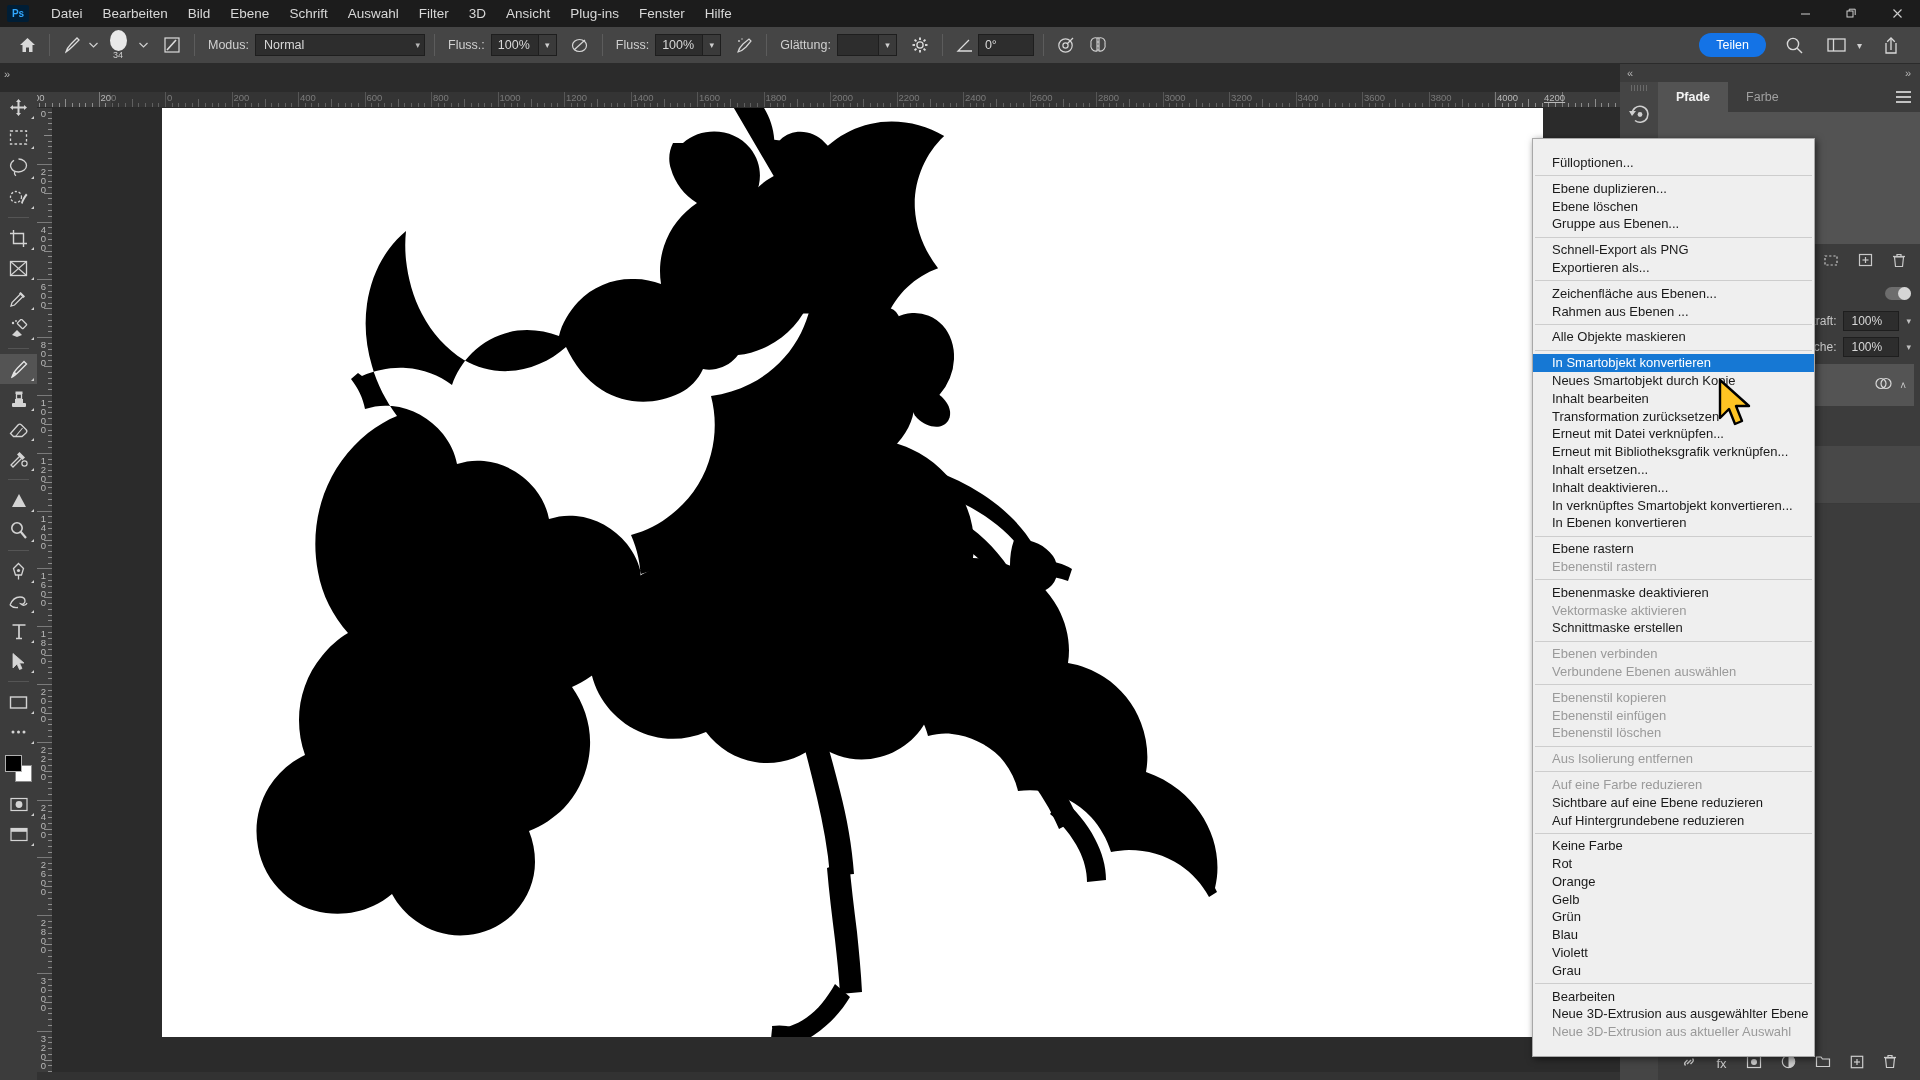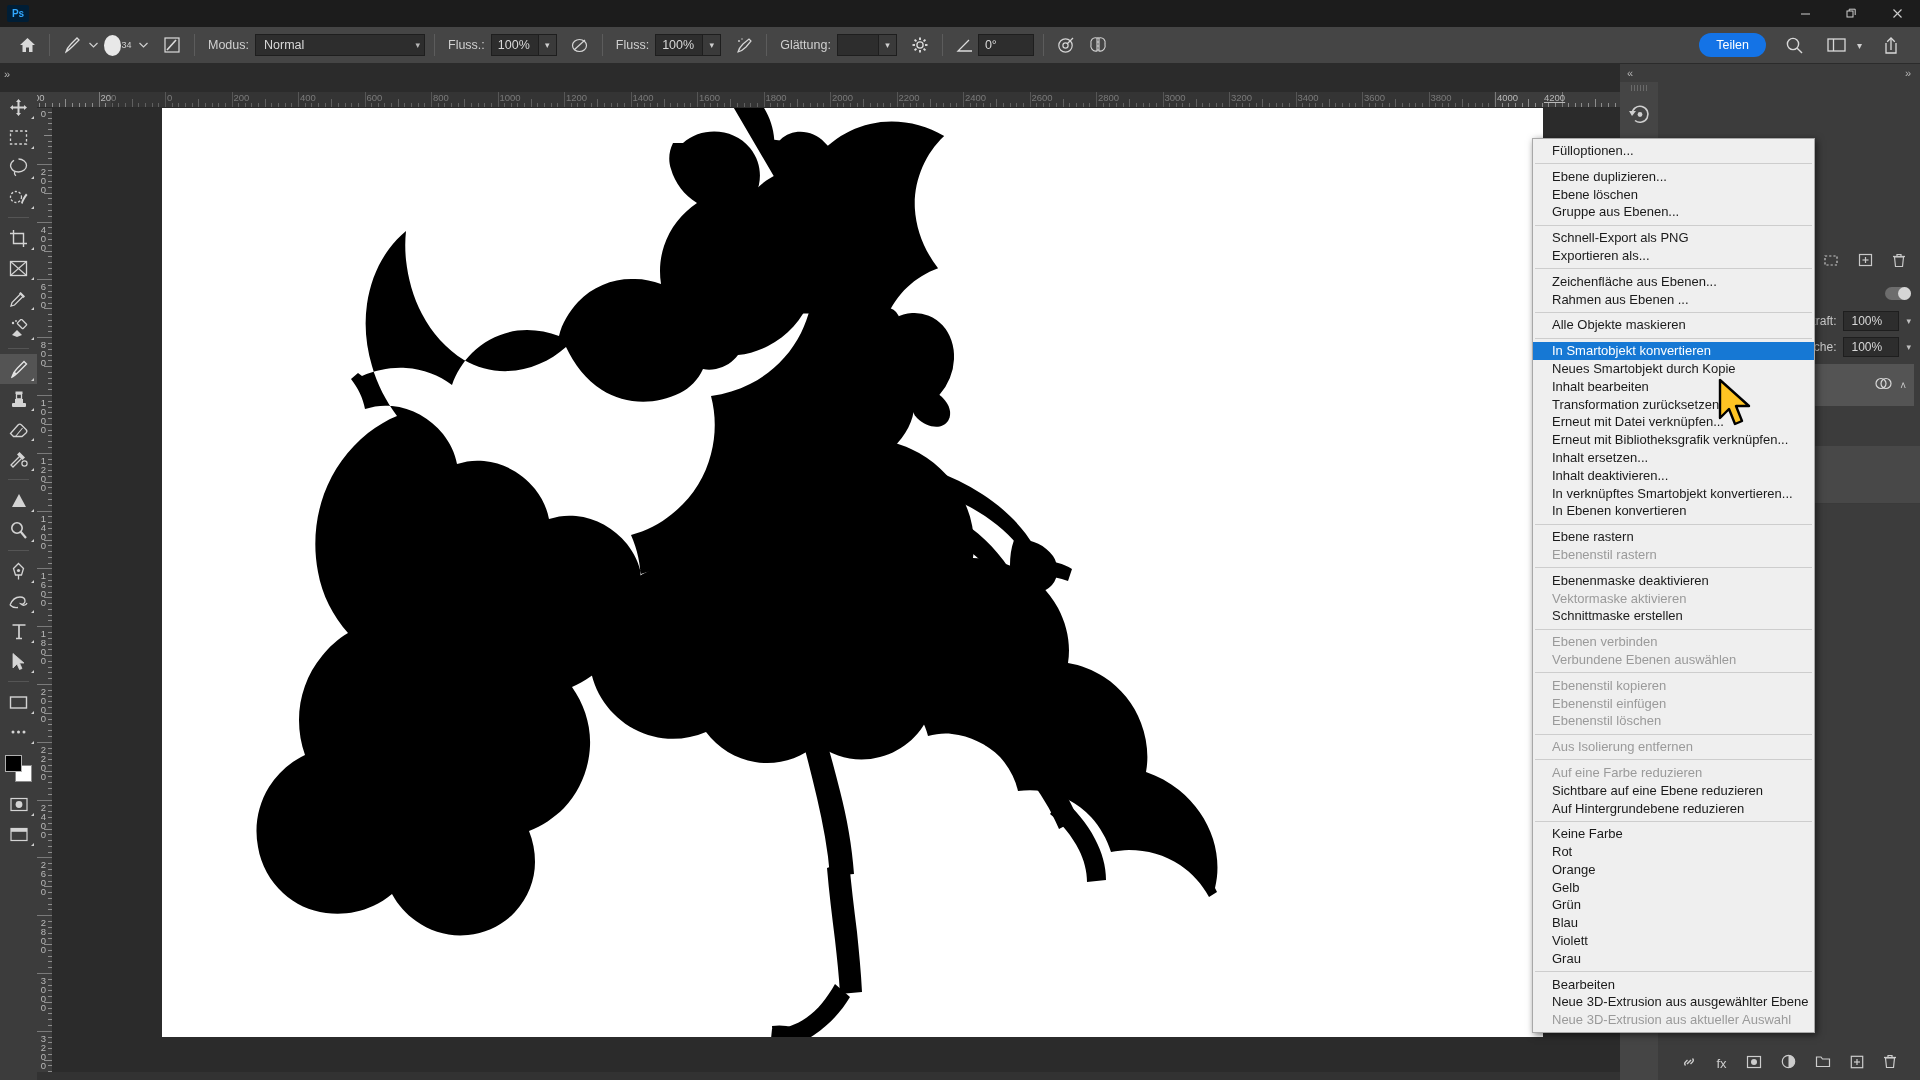--- a/index.html
+++ b/index.html
@@ -60,21 +60,21 @@
   .ob-select .caret { margin-left: auto; padding-left: 10px; opacity: .8; font-size: 9px; }
   .ob-field {
     height: 22px; background: #2d2d2d; border: 1px solid #1e1e1e;
     display: flex; align-items: center; color: #d8d8d8; font-size: 12.5px;
     padding: 0 6px;
   }
   .ob-stepper {
     height: 22px; width: 18px; background: #3a3a3a; border: 1px solid #1e1e1e; border-left: none;
     display: flex; align-items: center; justify-content: center; font-size: 9px; color: #cfcfcf;
   }
-  .brush-preview { position: relative; width: 34px; height: 30px; display:flex; flex-direction:row; align-items:center; justify-content:center;}
+  .brush-preview { position: relative; width: 34px; height: 30px; display:flex; flex-direction:column; align-items:center; justify-content:center;}
   .brush-dot { width: 17px; height: 21px; border-radius: 50%; background: #e8e8e8; }
   .brush-size { font-size: 9px; color: #cfcfcf; margin-top: -1px; }
   .teilen-btn {
     background: #1473e6; color: #fff; border-radius: 13px;
     height: 24px; padding: 0 17px; display: flex; align-items: center;
     font-size: 12.5px;
   }
 
   
   .tabbar {
@@ -226,21 +226,21 @@
     background: #3c3c3c; display: flex; align-items: center; justify-content: center; gap: 19px;
   }
   .lp-bottom .bi { color: #cdcdcd; font-size: 13px; }
 
   
   .ctx-menu {
     position: absolute; left: 1532px; top: 138px; width: 283px;
     background: #efefef;
     border: 1px solid #a8a8a8;
     box-shadow: 2px 2px 7px rgba(0,0,0,0.55);
-    padding: 3px 0;
+    padding: 15px 0;
     font-family: "Liberation Sans", sans-serif;
     z-index: 50;
   }
   .ctx-item {
     height: 17.8px; line-height: 17.8px;
     padding-left: 19px; font-size: 13px; color: #1a1a1a;
     white-space: nowrap; cursor: default;
   }
   .ctx-item.disabled { color: #9a9a9a; }
   .ctx-item.selected { background: #1678d4; color: #ffffff; }
@@ -249,20 +249,34 @@
   
   .cursor { position: absolute; left: 1718px; top: 378px; z-index: 80; pointer-events: none; }
 </style>
 </head>
 <body>
 
 <div id="app">
 
   <div class="menubar">
     <div class="ps-logo">Ps</div>
+    <div class="menubar-items" id="menubar-items">
+        <div class="menu-item">Datei</div>
+        <div class="menu-item">Bearbeiten</div>
+        <div class="menu-item">Bild</div>
+        <div class="menu-item">Ebene</div>
+        <div class="menu-item">Schrift</div>
+        <div class="menu-item">Auswahl</div>
+        <div class="menu-item">Filter</div>
+        <div class="menu-item">3D</div>
+        <div class="menu-item">Ansicht</div>
+        <div class="menu-item">Plug-ins</div>
+        <div class="menu-item">Fenster</div>
+        <div class="menu-item">Hilfe</div>
+      </div>
     <div class="win-controls">
       <div class="win-btn">
         <svg width="11" height="11" viewBox="0 0 11 11">
             <line x1="1" y1="6" x2="10" y2="6" stroke="#cfcfcf" stroke-width="1"></line>
           </svg>
       </div>
       <div class="win-btn">
         <svg width="11" height="11" viewBox="0 0 11 11">
           <rect x="1" y="3" width="6" height="6" fill="none" stroke="#cfcfcf" stroke-width="1"></rect>
           <polyline points="3.2,3 3.2,1.2 9.2,1.2 9.2,7" fill="none" stroke="#cfcfcf" stroke-width="1"></polyline>
@@ -1413,20 +1427,32 @@
       <div class="mini-grip"></div>
       <div class="mini-item">
         <svg width="25" height="25" viewBox="0 0 25 25">
             <circle cx="12.5" cy="12.5" r="8" fill="none" stroke="#d0d0d0" stroke-width="1.5"></circle>
             <path d="M12.5 4.5 A8 8 0 0 1 12.5 20.5 Z" fill="#d0d0d0"></path>
             <line x1="4" y1="20" x2="21" y2="5" stroke="#d0d0d0" stroke-width="1.4"></line>
           </svg>
       </div>
     </div>
 
+    <div class="panel-group">
+      <div class="panel-tabs" id="panel-tabs">
+        <div class="panel-menu">
+            <span></span>
+            <span></span>
+            <span></span>
+          </div>
+      <div class="panel-tab active">Pfade</div>
+          <div class="panel-tab">Farbe</div>
+        </div>
+      <div class="panel-body"></div>
+    </div>
 
     <div class="panel-footer">
       <div class="pf-icon">
         <svg width="15" height="15" viewBox="0 0 15 15">
             <circle cx="7.5" cy="7.5" r="6" fill="#c8c8c8"></circle>
           </svg>
       </div>
       <div class="pf-icon">
         <svg width="15" height="15" viewBox="0 0 15 15">
             <circle cx="7.5" cy="7.5" r="5.5" fill="none" stroke="#c8c8c8" stroke-width="1.6"></circle>

